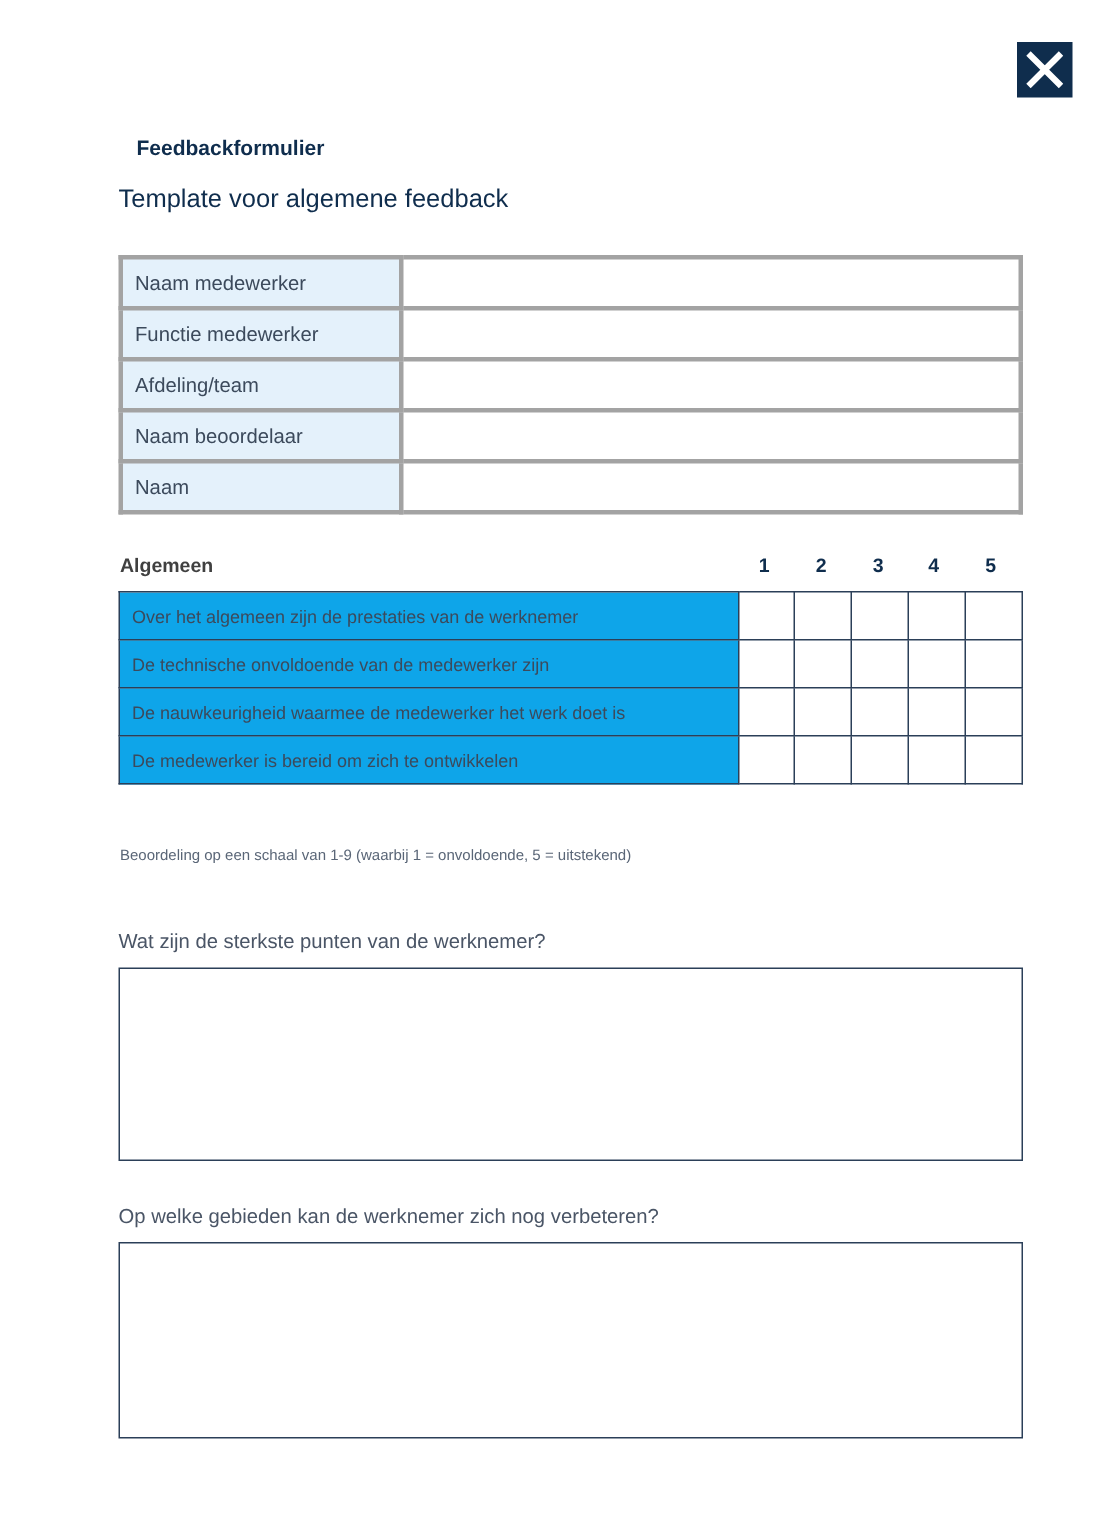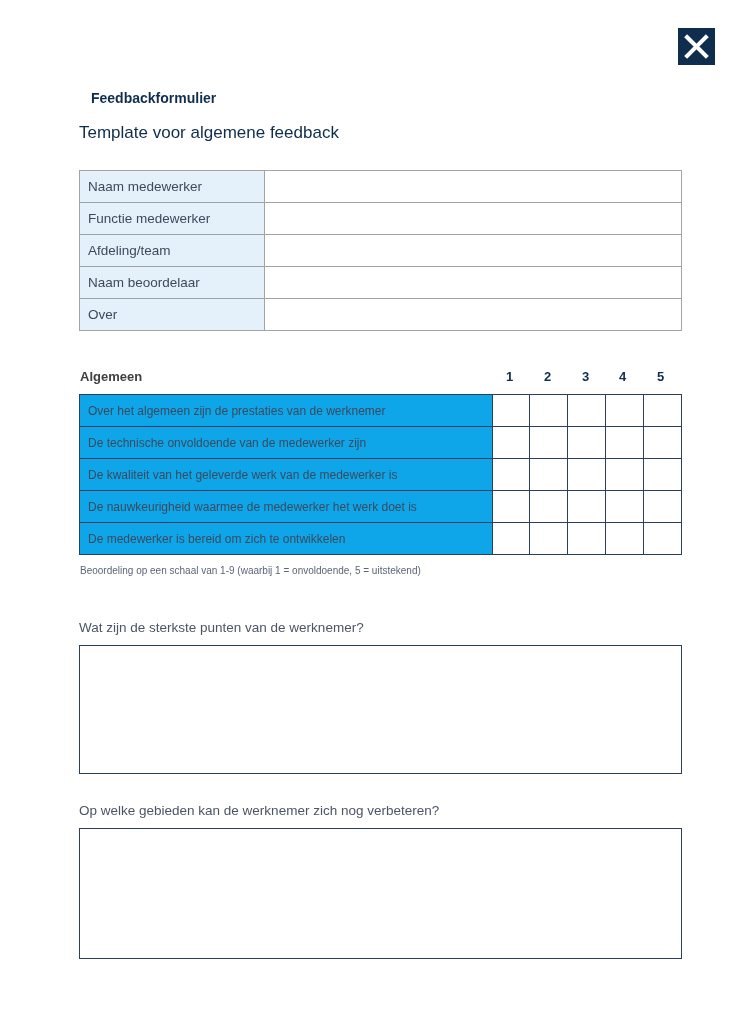--- a/index.html
+++ b/index.html
@@ -5,21 +5,21 @@
     html, body { margin: 0; padding: 0; background: #ffffff; }
     body { width: 742px; height: 1024px; position: relative; overflow: hidden;
            font-family: "Liberation Sans", "DejaVu Sans", sans-serif; color: #1f2f45; }
     .close-btn { position: absolute; left: 678px; top: 28px; width: 37px; height: 37px;
                  background: #0f2d4d; display: flex; align-items: center; justify-content: center; cursor: pointer; }
     .close-btn svg { width: 25px; height: 25px; }
     .title { position: absolute; left: 79px; top: 78px; margin: 12px; font-size: 14px; font-weight: bold; color: #0f2d4d; }
     .subtitle { position: absolute; left: 79px; top: 123px; margin: 0; font-size: 17px; font-weight: normal; color: #0f2d4d; }
     table { border-collapse: collapse; }
     .info-table { position: absolute; left: 79px; top: 170px; width: 603px; }
-    .info-table td { border: 1px solid #a3a3a3; height: 31px; padding: 0 8px; font-size: 13.5px; color: #3c4a5c; }
+    .info-table td { border: 3px solid #a3a3a3; height: 31px; padding: 0 8px; font-size: 13.5px; color: #3c4a5c; }
     .info-table td.lbl { width: 168px; background: #e4f1fb; }
     .info-table td.val { background: #fff; }
     .rate-head { position: absolute; left: 79px; top: 369px; width: 603px; height: 18px; }
     .rate-head .lbl { position: absolute; left: 1px; top: 0; font-size: 13px; font-weight: bold; color: #404040; text-align: right; }
     .rate-head .num { position: absolute; top: 0; font-size: 13px; font-weight: bold; color: #0f2d4d; width: 37px; text-align: center; }
     .rate-table { position: absolute; left: 79px; top: 394px; width: 603px; }
     .rate-table td { border: 1px solid #2b3f58; height: 31px; padding: 0 8px; font-size: 12px; color: #3c4a5c; }
     .rate-table td.q { width: 397px; background: #0ea5e9; }
     .rate-table td.box { width: 21px; background: #fff; cursor: pointer; }
     .note { position: absolute; left: 80px; top: 565px; font-size: 10px; color: #5a6677; }
@@ -50,21 +50,21 @@
   </tr>
   <tr>
     <td class="lbl">Afdeling/team</td>
     <td class="val"></td>
   </tr>
   <tr>
     <td class="lbl">Naam beoordelaar</td>
     <td class="val"></td>
   </tr>
   <tr>
-    <td class="lbl">Over</td>
+    <td class="lbl">Naam</td>
     <td class="val"></td>
   </tr>
 </tbody>
   </table>
 
 <div class="rate-head">
   <span class="lbl">Algemeen</span>
   <span class="num" style="left:412px">1</span>
   <span class="num" style="left:450px">2</span>
   <span class="num" style="left:488px">3</span>
@@ -77,28 +77,20 @@
       <tr>
     <td class="q">Over het algemeen zijn de prestaties van de werknemer</td>
     <td class="box"></td>
     <td class="box"></td>
     <td class="box"></td>
     <td class="box"></td>
     <td class="box"></td>
   </tr>
   <tr>
     <td class="q">De technische onvoldoende van de medewerker zijn</td>
-    <td class="box"></td>
-    <td class="box"></td>
-    <td class="box"></td>
-    <td class="box"></td>
-    <td class="box"></td>
-  </tr>
-  <tr>
-    <td class="q">De kwaliteit van het geleverde werk van de medewerker is</td>
     <td class="box"></td>
     <td class="box"></td>
     <td class="box"></td>
     <td class="box"></td>
     <td class="box"></td>
   </tr>
   <tr>
     <td class="q">De nauwkeurigheid waarmee de medewerker het werk doet is</td>
     <td class="box"></td>
     <td class="box"></td>

